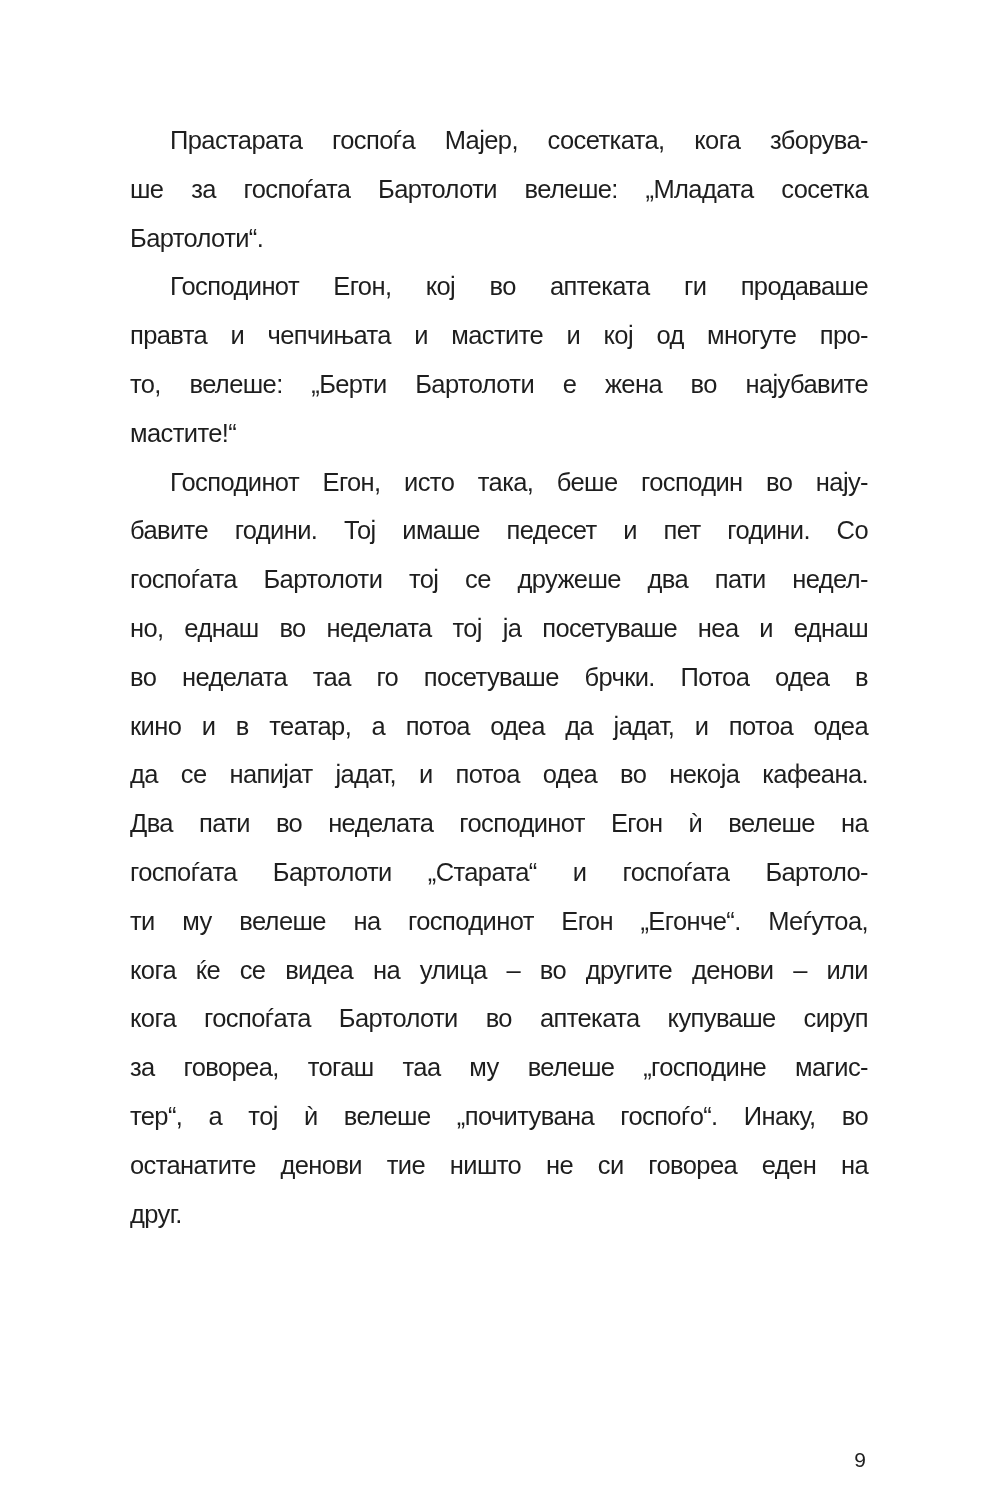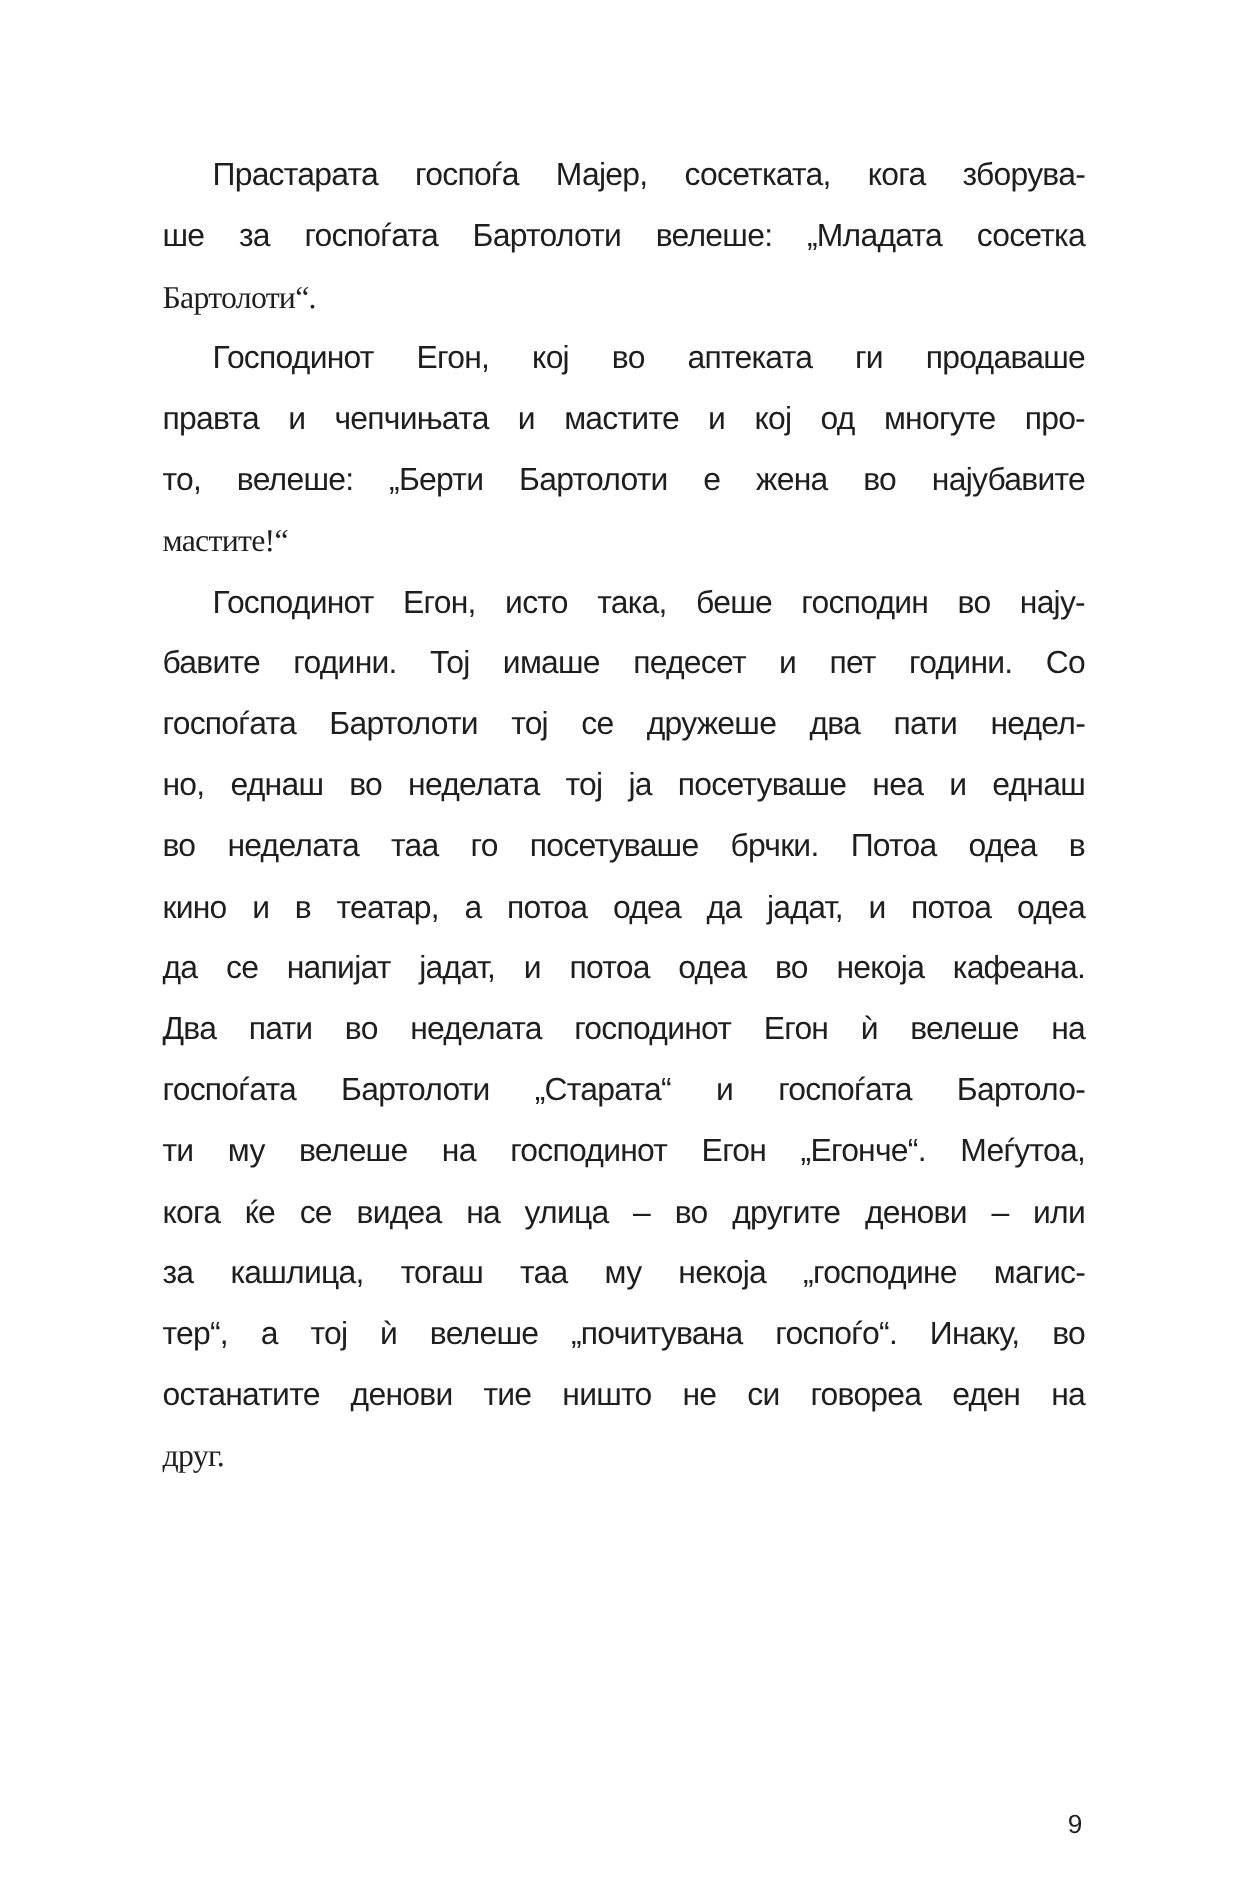--- a/index.html
+++ b/index.html
@@ -34,21 +34,20 @@
     .line {
       display: block;
       height: 48.8px;
       white-space: nowrap;
       text-align: justify;
       text-align-last: justify;
       letter-spacing: -0.6px;
     }
     .line.last {
       text-align-last: left;
-      font-family: Liberation Serif, serif;
     }
     .line.indent {
       padding-left: 40px;
     }
     .page-number {
       position: absolute;
       left: 848px;
       top: 1448px;
       width: 24px;
       text-align: center;
@@ -82,21 +81,22 @@
       <span class="line">бавите години. Тој имаше педесет и пет години. Со</span>
       <span class="line">госпоѓата Бартолоти тој се дружеше два пати недел-</span>
       <span class="line">но, еднаш во неделата тој ја посетуваше неа и еднаш</span>
       <span class="line">во неделата таа го посетуваше брчки. Потоа одеа в</span>
       <span class="line">кино и в театар, а потоа одеа да јадат, и потоа одеа</span>
       <span class="line">да се напијат јадат, и потоа одеа во некоја кафеана.</span>
       <span class="line">Два пати во неделата господинот Егон ѝ велеше на</span>
       <span class="line">госпоѓата Бартолоти „Старата“ и госпоѓата Бартоло-</span>
       <span class="line">ти му велеше на господинот Егон „Егонче“. Меѓутоа,</span>
       <span class="line">кога ќе се видеа на улица – во другите денови – или</span>
-      <span class="line">за кашлица, тогаш таа му некоја „господине магис-</span>
+      <span class="line">кога госпоѓата Бартолоти во аптеката купуваше сируп</span>
+      <span class="line">за говореа, тогаш таа му велеше „господине магис-</span>
       <span class="line">тер“, а тој ѝ велеше „почитувана госпоѓо“. Инаку, во</span>
       <span class="line">останатите денови тие ништо не си говореа еден на</span>
       <span class="line last">друг.</span>
     </div>
 
   </div>
 
   <div class="page-number">9</div>
 </div>
 

